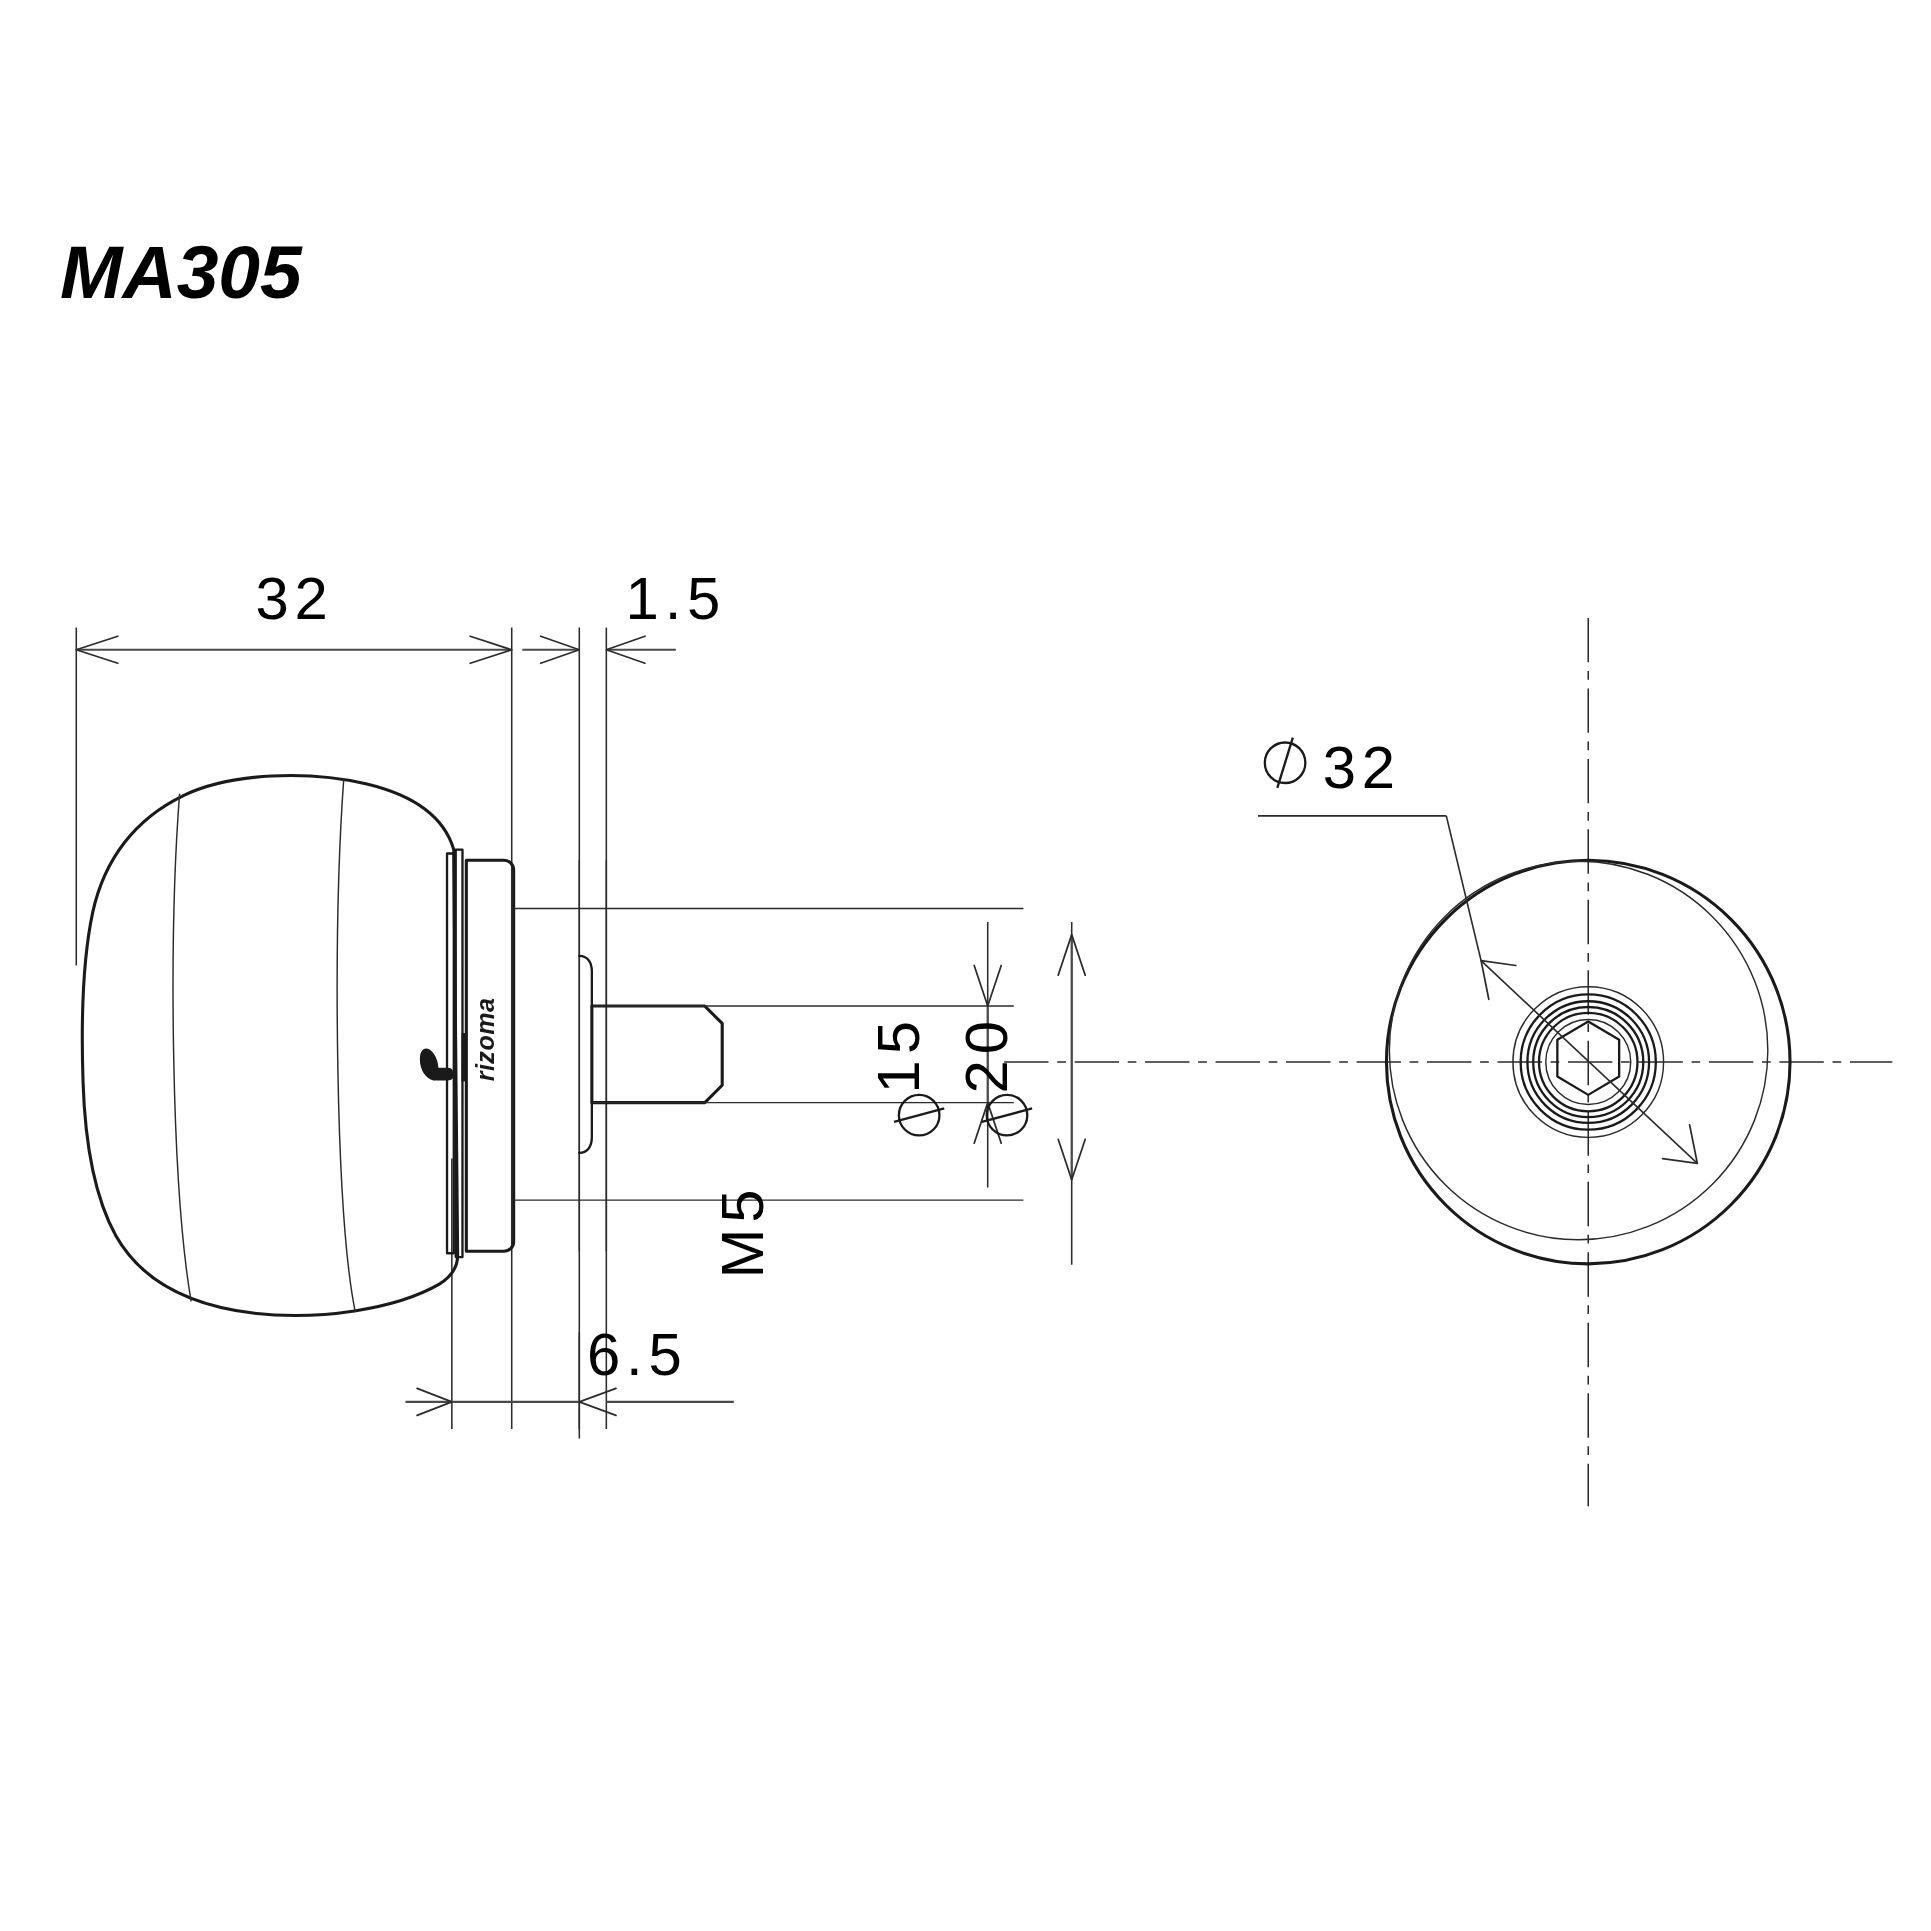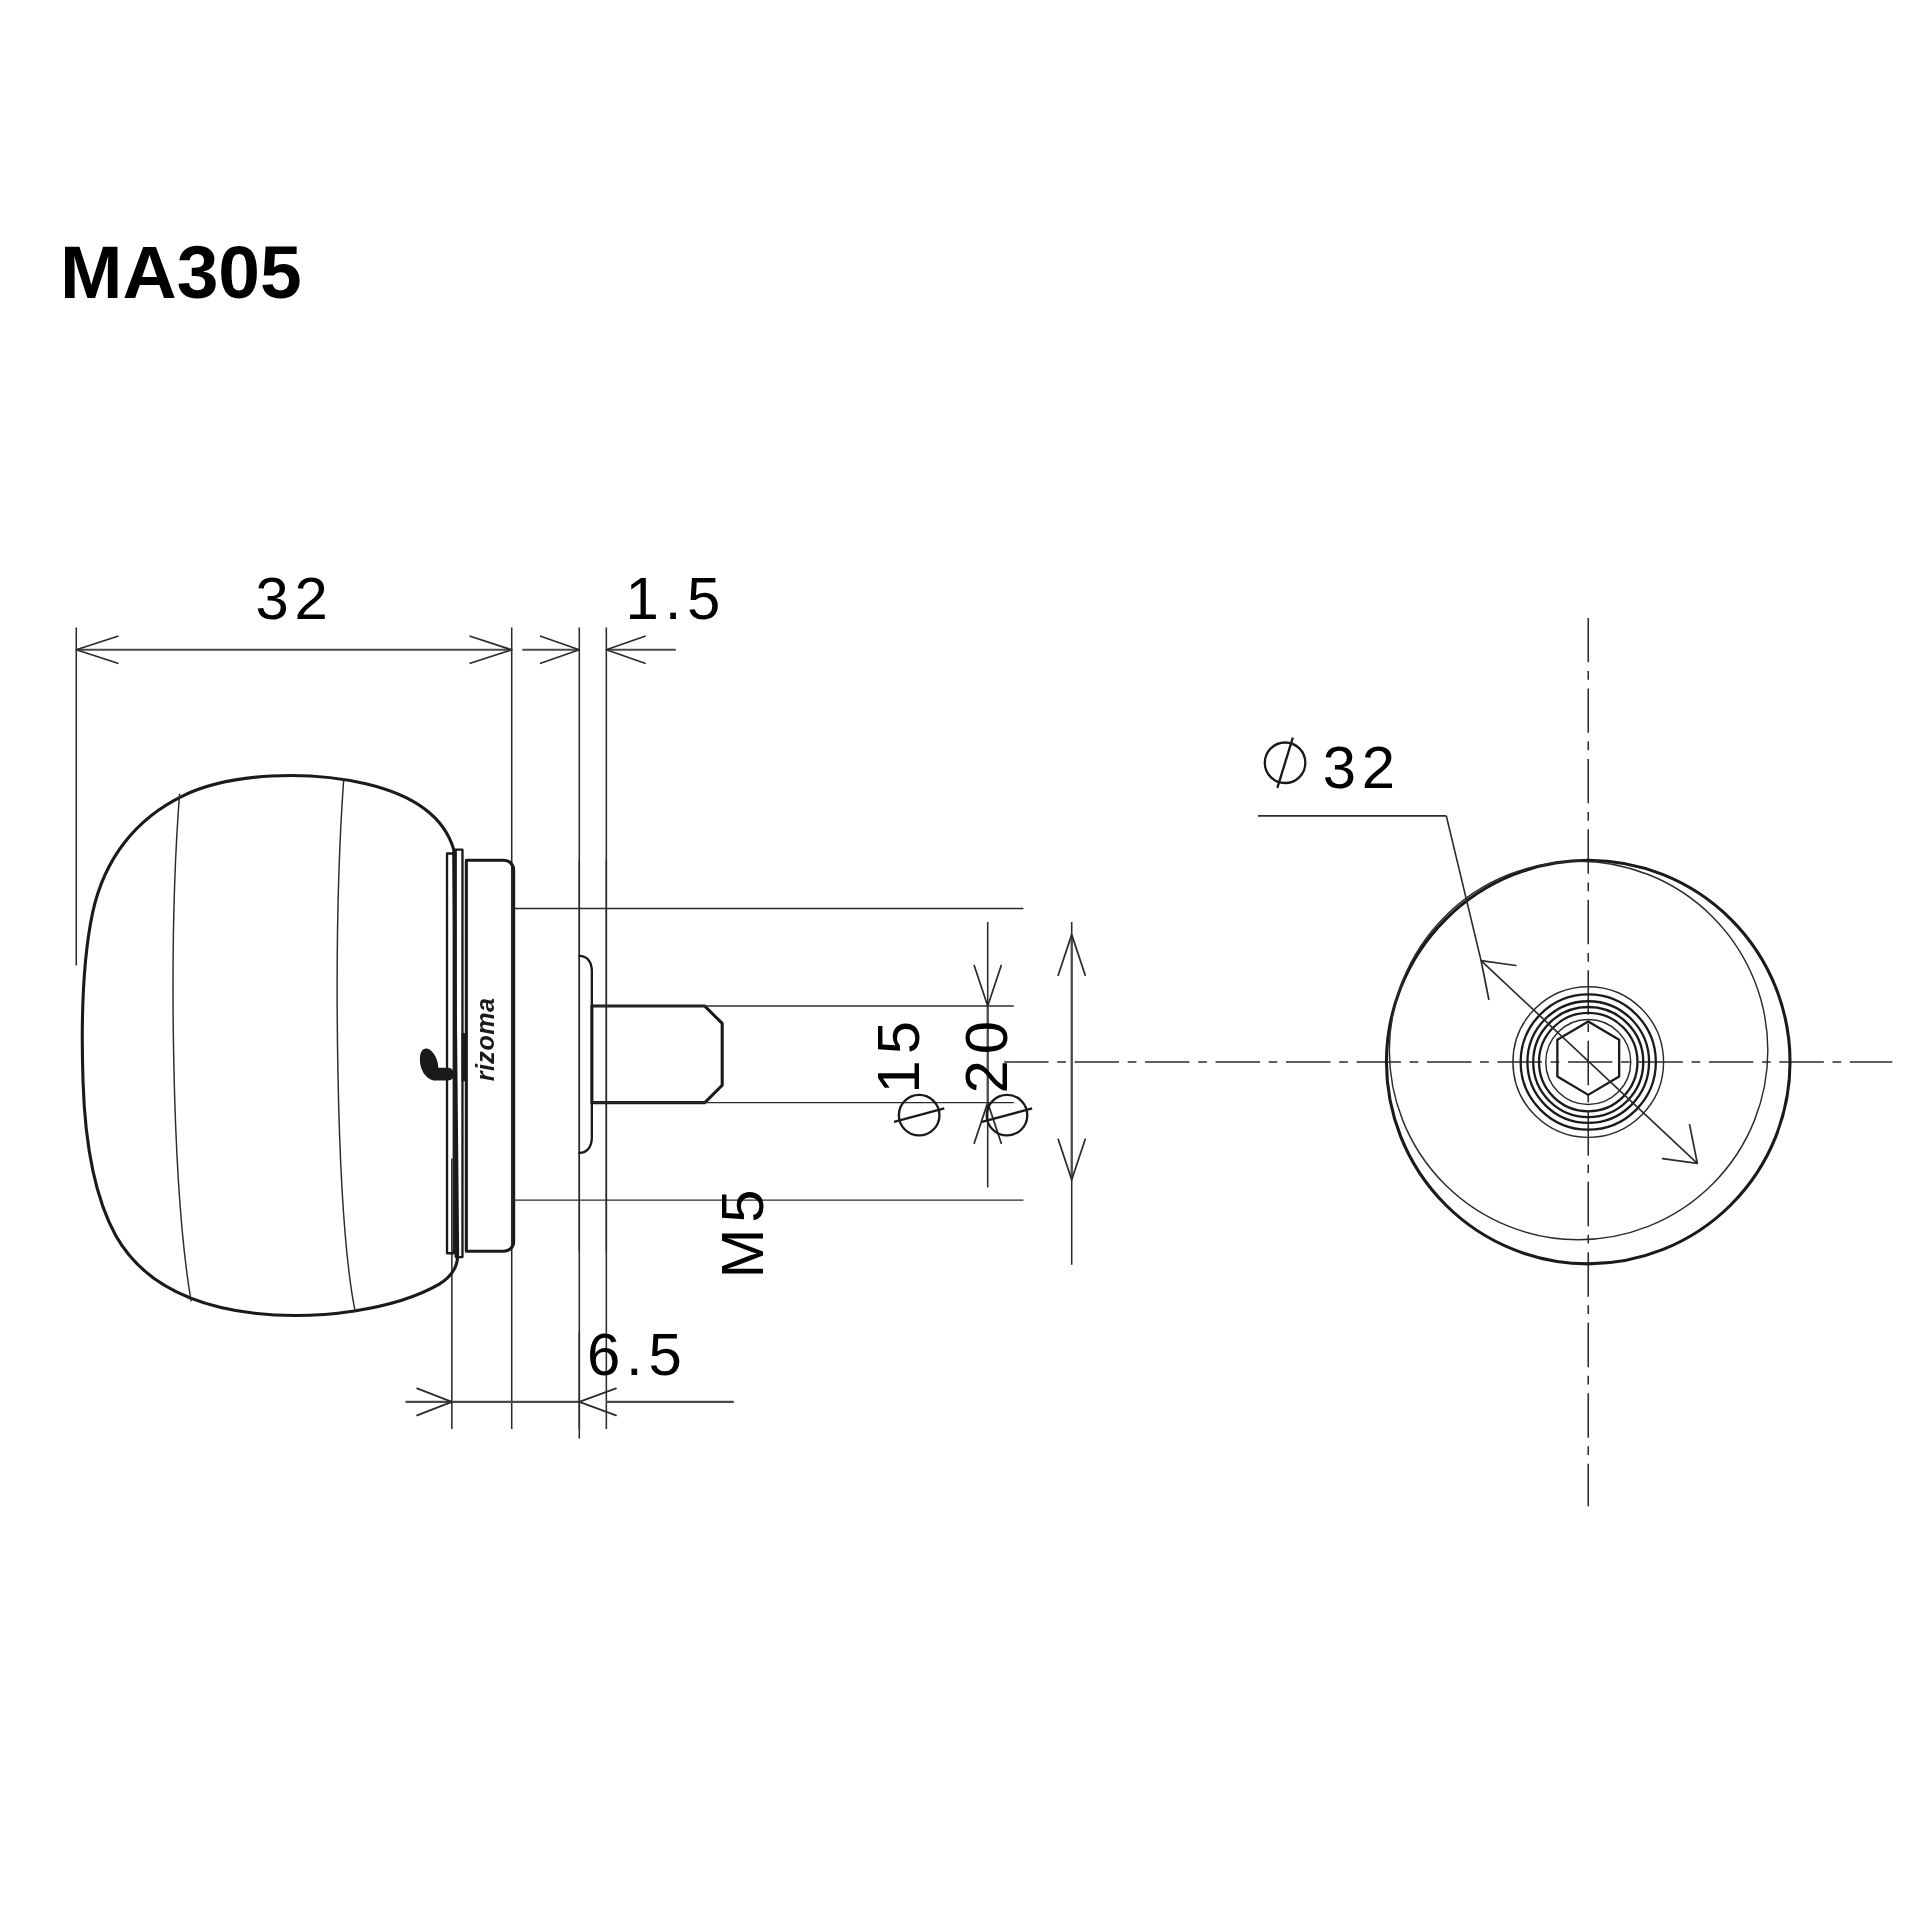--- a/index.html
+++ b/index.html
@@ -27,20 +27,21 @@
     left: 60px;
     top: 272px;
     font-size: 75px;
     font-weight: bold;
     letter-spacing: 0px;
     color: #000000;
     line-height: 1;
     white-space: nowrap;
     transform: translateY(-50%);
     font-family: "Liberation Sans", sans-serif;
+    font-style: italic;
   }
   svg#drawing {
     position: absolute;
     left: 0;
     top: 0;
     width: 1931px;
     height: 1931px;
   }
   .dim-text {
     font-family: "Liberation Sans", sans-serif;

